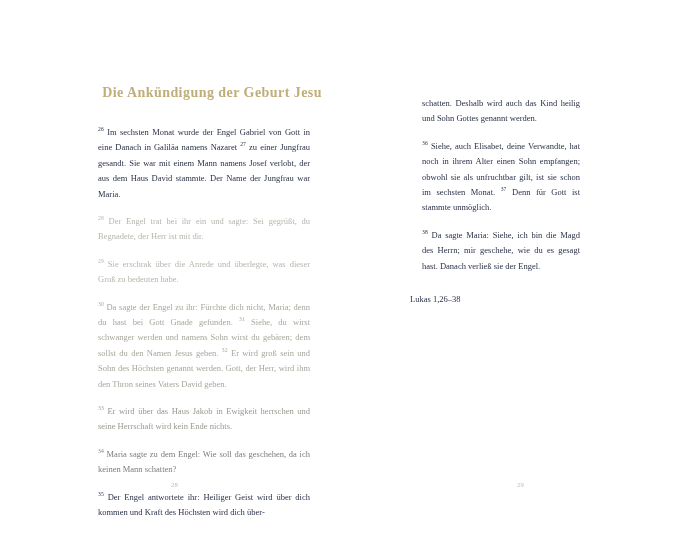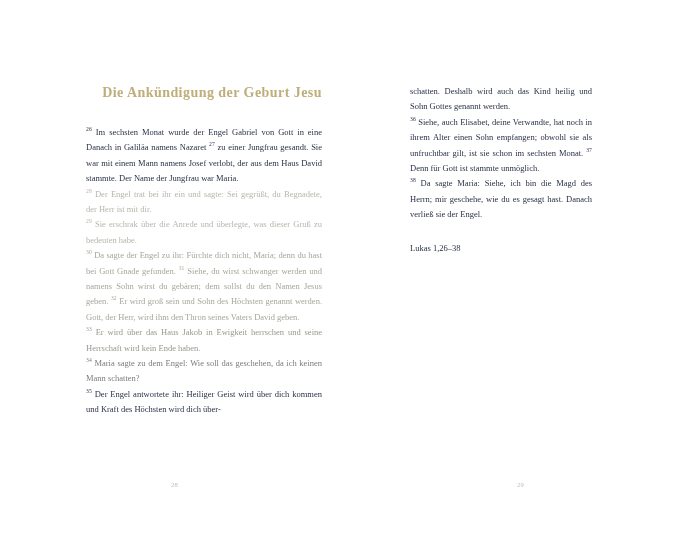--- a/index.html
+++ b/index.html
@@ -34,21 +34,21 @@
     font-size: 14px;
     letter-spacing: 0.45px;
     color: #bfae7a;
     line-height: 1.35;
     margin: 0 0 22px 3px;
     white-space: nowrap;
     text-align: right;
   }
 
   p.bodytext {
-    margin: 0;
+    margin: 12px;
     font-size: 8.5px;
     line-height: 15.4px;
     color: #2b3248;
     text-align: justify;
     text-justify: inter-word;
     -webkit-hyphens: manual;
     hyphens: manual;
   }
   p.bodytext.first { text-indent: 0; }
 
@@ -114,21 +114,21 @@
         <span class="vnum">30</span>
         <span>Da sagte der Engel zu ihr: Fürchte dich nicht, Maria; denn du hast bei Gott Gnade gefunden.</span>
         <span class="vnum">31</span>
         <span>Siehe, du wirst schwanger werden und namens Sohn wirst du gebären; dem sollst du den Namen Jesus geben.</span>
         <span class="vnum">32</span>
         <span>Er wird groß sein und Sohn des Höchsten genannt werden. Gott, der Herr, wird ihm den Thron seines Vaters David geben.</span>
       </p>
 
       <p class="bodytext faded3">
         <span class="vnum">33</span>
-        <span>Er wird über das Haus Jakob in Ewigkeit herrschen und seine Herrschaft wird kein Ende haben.</span>
+        <span>Er wird über das Haus Jakob in Ewigkeit herrschen und seine Herrschaft wird kein Ende nichts.</span>
       </p>
 
       <p class="bodytext semi">
         <span class="vnum">34</span>
         <span>Maria sagte zu dem Engel: Wie soll das geschehen, da ich keinen Mann schatten?</span>
       </p>
 
       <p class="bodytext">
         <span class="vnum">35</span>
         <span>Der Engel antwortete ihr: Heiliger Geist wird über dich kommen und Kraft des Höchsten wird dich über-</span>

